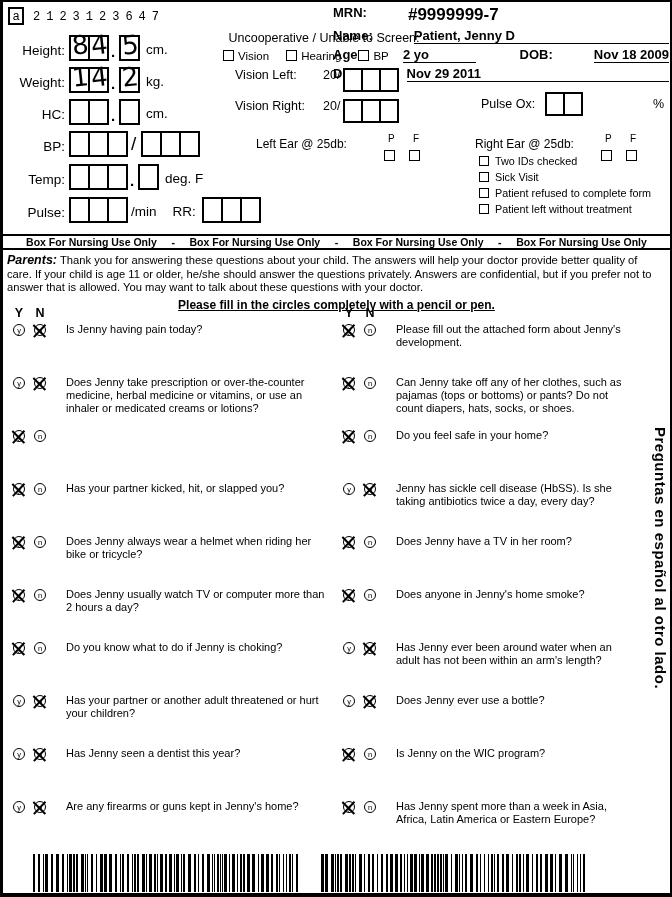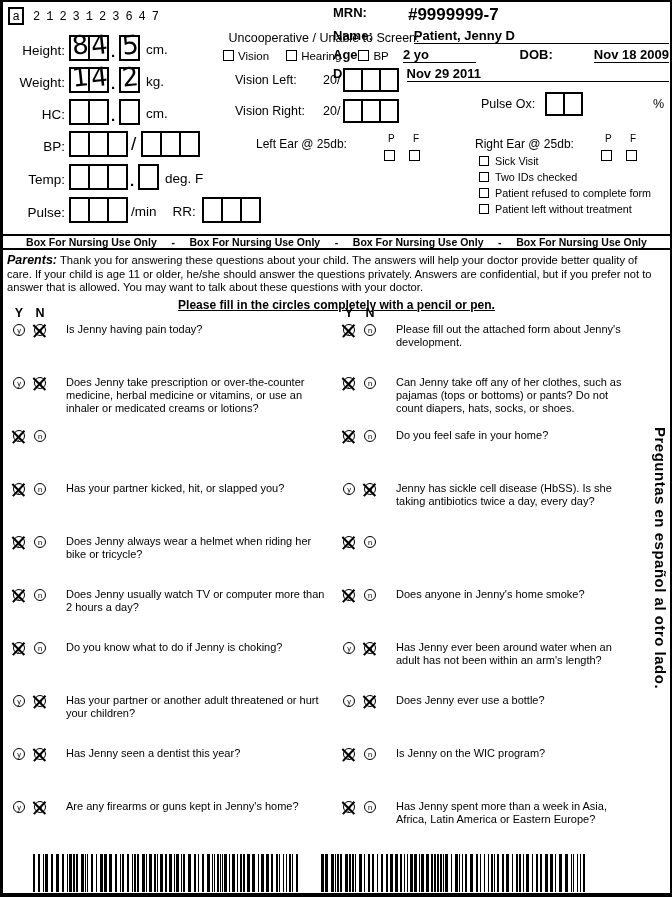--- a/index.html
+++ b/index.html
@@ -33,21 +33,21 @@
   .hand { position:absolute; left:1px; top:-7px; font-size:26px; line-height:30px;
           font-family:"DejaVu Sans", sans-serif; transform:rotate(-6deg); z-index:2; }
 
   .cb { width:11px; height:11px; border:1.5px solid #000; display:inline-block; flex:none; background:#fff; }
 
   .uncoop-label { position:absolute; left:202px; top:29px; width:238px; text-align:center; font-size:12.5px; }
   .uncoop-row { position:absolute; left:216px; top:48px; display:flex; align-items:center; font-size:11.5px; }
   .uncoop-row .opt { display:flex; align-items:flex-start; margin-right:13px; }
   .uncoop-row .opt span { margin-left:4px; }
 
-  .vision-row { position:absolute; display:flex; align-items:center; }
+  .vision-row { position:absolute; display:flex; align-items:flex-start; }
   .vision-row .vlab { width:88px; font-size:12.5px; }
   .vision-row .pref { font-size:12.5px; margin-right:3px; }
 
   .ear-label { position:absolute; font-size:12px; }
   .pf { position:absolute; font-size:10px; }
   .earbox { position:absolute; }
 
   .pulseox-label { position:absolute; left:478px; top:95px; font-size:12.5px; }
   .pct { position:absolute; left:650px; top:95px; font-size:12.5px; }
 
@@ -239,25 +239,25 @@
 
   <div class="ear-label" style="left:472px; top:135px">Right Ear @ 25db:</div>
   <span class="pf" style="left:602px; top:131px">P</span>
   <span class="pf" style="left:627px; top:131px">F</span>
   <span class="cb earbox" style="left:598px; top:148px"></span>
   <span class="cb earbox" style="left:623px; top:148px"></span>
 
   <div class="checklist">
     <div class="c-row">
       <span class="cb"></span>
+      <span>Two IDs checked</span>
+    </div>
+    <div class="c-row">
+      <span class="cb"></span>
       <span>Sick Visit</span>
-    </div>
-    <div class="c-row">
-      <span class="cb"></span>
-      <span>Two IDs checked</span>
     </div>
     <div class="c-row">
       <span class="cb"></span>
       <span>Patient refused to complete form</span>
     </div>
     <div class="c-row">
       <span class="cb"></span>
       <span>Patient left without treatment</span>
     </div>
   </div>
@@ -423,20 +423,21 @@
     <span class="q-text">Jenny has sickle cell disease (HbSS).  Is she taking antibiotics twice a day, every day?</span>
   </div>
 
   <div class="q-row">
     <span class="bubble y marked">
             <i class="letter">y</i>
           </span>
     <span class="bubble n">
             <i class="letter">n</i>
           </span>
+    <span class="q-text">Does Jenny have a TV in her room?</span>
   </div>
 
   <div class="q-row">
     <span class="bubble y marked">
             <i class="letter">y</i>
           </span>
     <span class="bubble n">
             <i class="letter">n</i>
           </span>
     <span class="q-text">Does anyone in Jenny's home smoke?</span>

